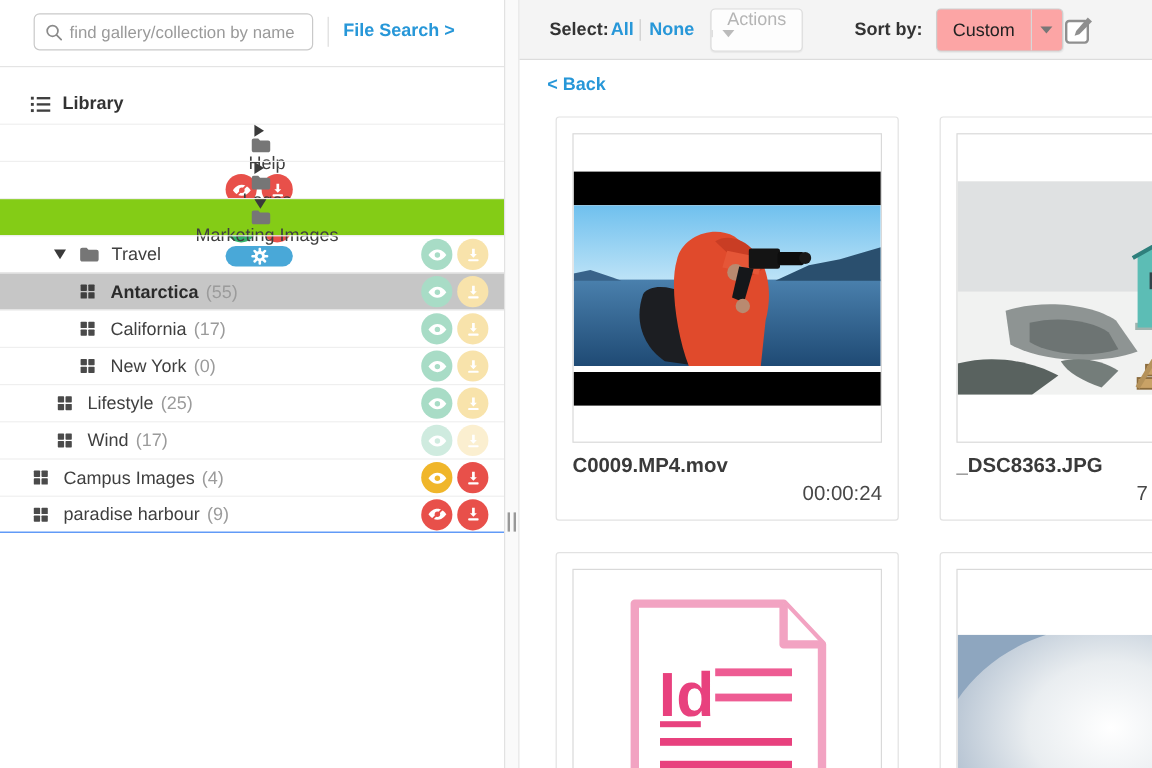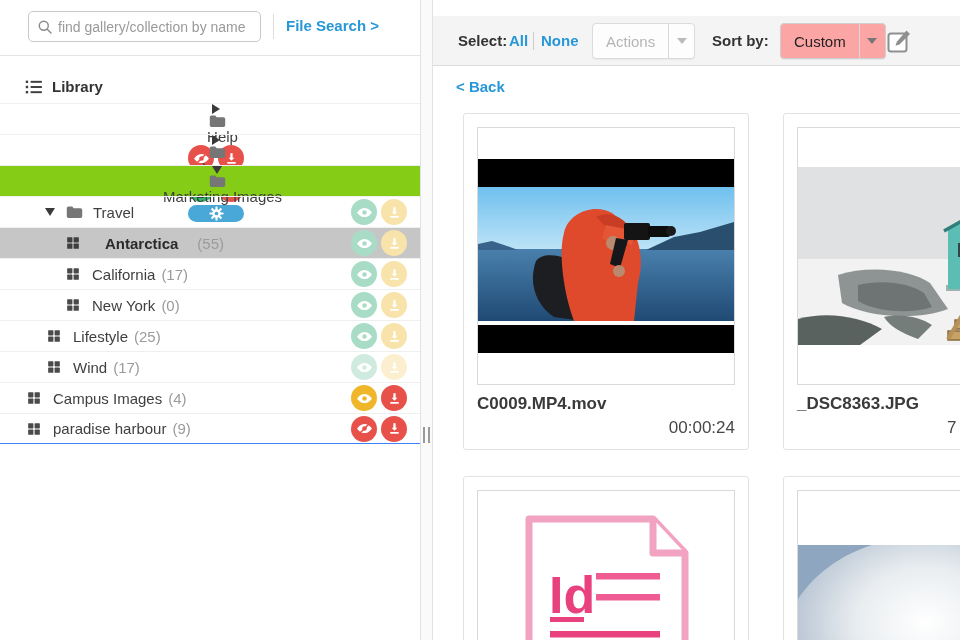--- a/index.html
+++ b/index.html
@@ -32,21 +32,21 @@
   .libhead { display:flex; align-items:center; gap:9px; margin:22px 0 8px 25px; }
   .libhead .libtxt { font-size:15px; font-weight:bold; color:#333; }
 
   .tree { margin-top:6px; }
   .trow { position:relative; height:31px; display:flex; align-items:center;
     border-top:1px solid #efefef; cursor:pointer; }
   .trow:last-child { border-bottom:1px solid #3b82f6; }
   .p1  { padding-left:25px;flex-direction:column; } .p2  { padding-left:45px; }
   .p3  { padding-left:66px; } .p2g { padding-left:47px; } .p1g { padding-left:27px; }
   .row-hl  { background:#84cc16; }
-  .row-sel { background:#c6c6c6;gap:13px; }
+  .row-sel { background:#c6c6c6; }
   .arr { width:0; height:0; flex:0 0 auto; }
   .arr-r { border-left:8px solid #3a3a3a; border-top:5px solid transparent;
     border-bottom:5px solid transparent; margin-right:13px; }
   .arr-d { border-top:8px solid #3a3a3a; border-left:5px solid transparent;
     border-right:5px solid transparent; margin-right:11px; }
   .tico { flex:0 0 auto; display:flex; margin-right:10px; }
   .tico.grid { margin-right:12px; }
   .tlabel { font-size:15px; color:#3f3f3f; white-space:nowrap; }
   .row-sel .tlabel { font-weight:bold; color:#2b2b2b; }
   .tcount { font-size:15px; color:#9b9b9b; margin-left:6px; }
@@ -66,34 +66,34 @@
 
   
   .divider { position:absolute; left:420px; top:0; width:13px; height:640px;
     background:#fafafa; border-left:1px solid #e2e2e2; border-right:1px solid #e2e2e2;
     cursor:col-resize; }
   .grip { position:absolute; left:2px; top:427px; width:7px; height:16px;
     border-left:2px solid #999; border-right:2px solid #999; }
 
   
   .rightpanel { position:absolute; left:433px; top:0; width:527px; height:640px; }
-  .toolbar { position:relative; height:50px; background:#f4f4f4; border-bottom:1px solid #dcdcdc;margin-top:16px; }
+  .toolbar { position:relative; height:50px; background:#f4f4f4; border-bottom:1px solid #dcdcdc; }
   .tb-lab { position:absolute; top:16px; font-size:15px; font-weight:bold; color:#333; }
   .tb-link { position:absolute; top:16px; font-size:15px; color:#2797d8; font-weight:600;
     text-decoration:none; cursor:pointer; }
   .tb-sep { position:absolute; left:100px; top:16px; width:1px; height:18px; background:#ccc; }
   .dd { position:absolute; top:7px; height:36px; display:flex; align-items:center;
     background:#fca5a5; border:1px solid #cfcfcf; border-radius:4px;
     box-shadow:0 1px 1px rgba(0,0,0,.05); cursor:pointer; }
   .dd .lbl { padding:0 13px; font-size:15px; color:#222; }
   .dd .car { width:26px; align-self:stretch; border-left:1px solid #d8d8d8;
     display:flex; align-items:center; justify-content:center; }
   .caret { width:0; height:0; border-left:5px solid transparent; border-right:5px solid transparent;
     border-top:6px solid #777; }
-  .dd.disabled { border-color:#dcdcdc; background:#fdfdfd; }
+  .dd.disabled { border-color:#dcdcdc; background:#fdfdfd;flex-direction:column; }
   .dd.disabled .lbl { color:#b5b5b5; }
   .dd.disabled .caret { border-top-color:#bbb; }
   .editbtn { position:absolute; left:452px; top:12px; width:27px; height:27px;
     background:none; border:none; cursor:pointer; padding:0; }
 
   .content { position:relative; height:590px; background:#fff; overflow:hidden; }
   .back { position:absolute; left:23px; top:12px; font-size:15px; font-weight:600;
     color:#2797d8; text-decoration:none; cursor:pointer; }
 
   .card { position:absolute; width:286px; height:337px; background:#fff;

